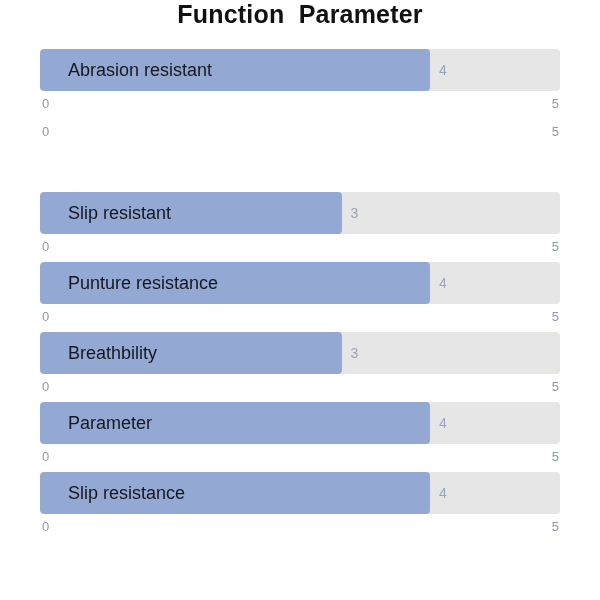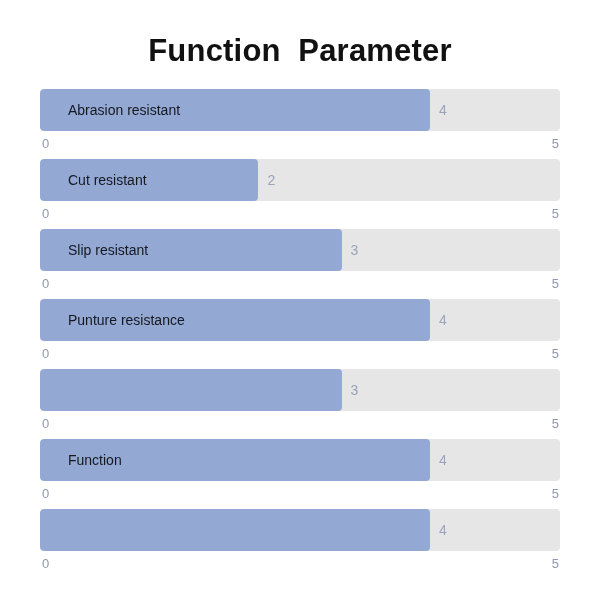--- a/index.html
+++ b/index.html
@@ -14,25 +14,24 @@
     overflow: hidden;
   }
   .chart-wrap {
     width: 600px;
     height: 600px;
     position: relative;
     box-sizing: border-box;
   }
   .chart-title {
     text-align: center;
-    font-size: 31px;
+    font-size: 25px;
     font-weight: bold;
     color: #111111;
     letter-spacing: 0.2px;
-    padding-top: 33px;
     margin: 0;
     white-space: pre;
   }
   .rows {
     margin-top: 20px;
     padding: 0 40px;
     box-sizing: border-box;
   }
   .row {
     height: 70px;
@@ -52,21 +51,21 @@
     bottom: 0;
     background: #93a8d3;
     border-radius: 4px;
   }
   .bar-label {
     position: absolute;
     left: 28px;
     top: 0;
     height: 30px;
     line-height: 42px;
-    font-size: 14px;
+    font-size: 18px;
     color: #16181f;
     white-space: nowrap;
     z-index: 2;
   }
   .bar-value {
     position: absolute;
     top: 0;
     height: 42px;
     line-height: 42px;
     font-size: 14px;
@@ -102,25 +101,20 @@
           <div class="fill" style="width: 75%;"></div>
           <div class="bar-label">Abrasion resistant</div>
           <div class="bar-value" style="left: 75%;">4</div>
         </div>
         <div class="ticks">
           <span class="tick tick-min">0</span>
           <span class="tick tick-max">5</span>
         </div>
       </div>
       <div class="row">
-        <div class="track">
-          <div class="fill" style="width: 42%;"></div>
-          <div class="bar-label">Cut resistant</div>
-          <div class="bar-value" style="left: 42%;">2</div>
-        </div>
         <div class="ticks">
           <span class="tick tick-min">0</span>
           <span class="tick tick-max">5</span>
         </div>
       </div>
       <div class="row">
         <div class="track">
           <div class="fill" style="width: 58%;"></div>
           <div class="bar-label">Slip resistant</div>
           <div class="bar-value" style="left: 58%;">3</div>
@@ -137,41 +131,43 @@
           <div class="bar-value" style="left: 75%;">4</div>
         </div>
         <div class="ticks">
           <span class="tick tick-min">0</span>
           <span class="tick tick-max">5</span>
         </div>
       </div>
       <div class="row">
         <div class="track">
           <div class="fill" style="width: 58%;"></div>
+          <div class="bar-label">Breathbility</div>
           <div class="bar-value" style="left: 58%;">3</div>
         </div>
         <div class="ticks">
           <span class="tick tick-min">0</span>
           <span class="tick tick-max">5</span>
         </div>
       </div>
       <div class="row">
         <div class="track">
           <div class="fill" style="width: 75%;"></div>
-          <div class="bar-label">Function</div>
+          <div class="bar-label">Parameter</div>
           <div class="bar-value" style="left: 75%;">4</div>
         </div>
         <div class="ticks">
           <span class="tick tick-min">0</span>
           <span class="tick tick-max">5</span>
         </div>
       </div>
       <div class="row">
         <div class="track">
           <div class="fill" style="width: 75%;"></div>
+          <div class="bar-label">Slip resistance</div>
           <div class="bar-value" style="left: 75%;">4</div>
         </div>
         <div class="ticks">
           <span class="tick tick-min">0</span>
           <span class="tick tick-max">5</span>
         </div>
       </div>
     </div>
 
 </div>

